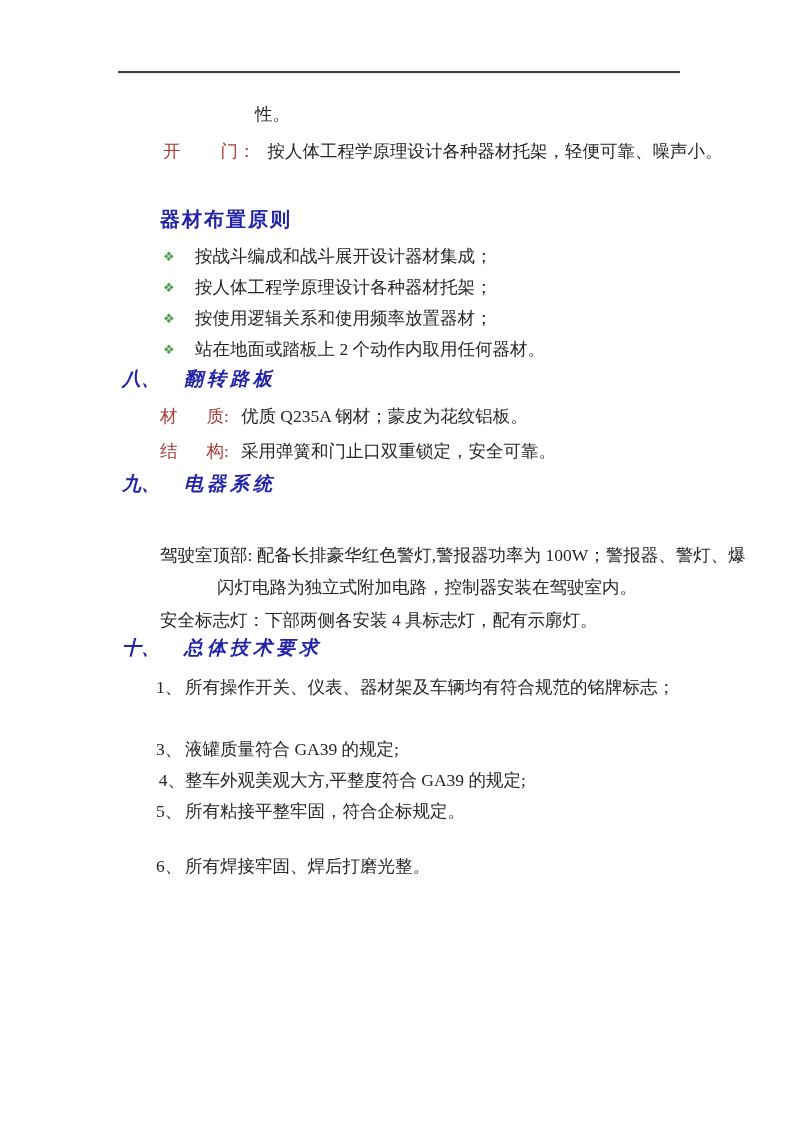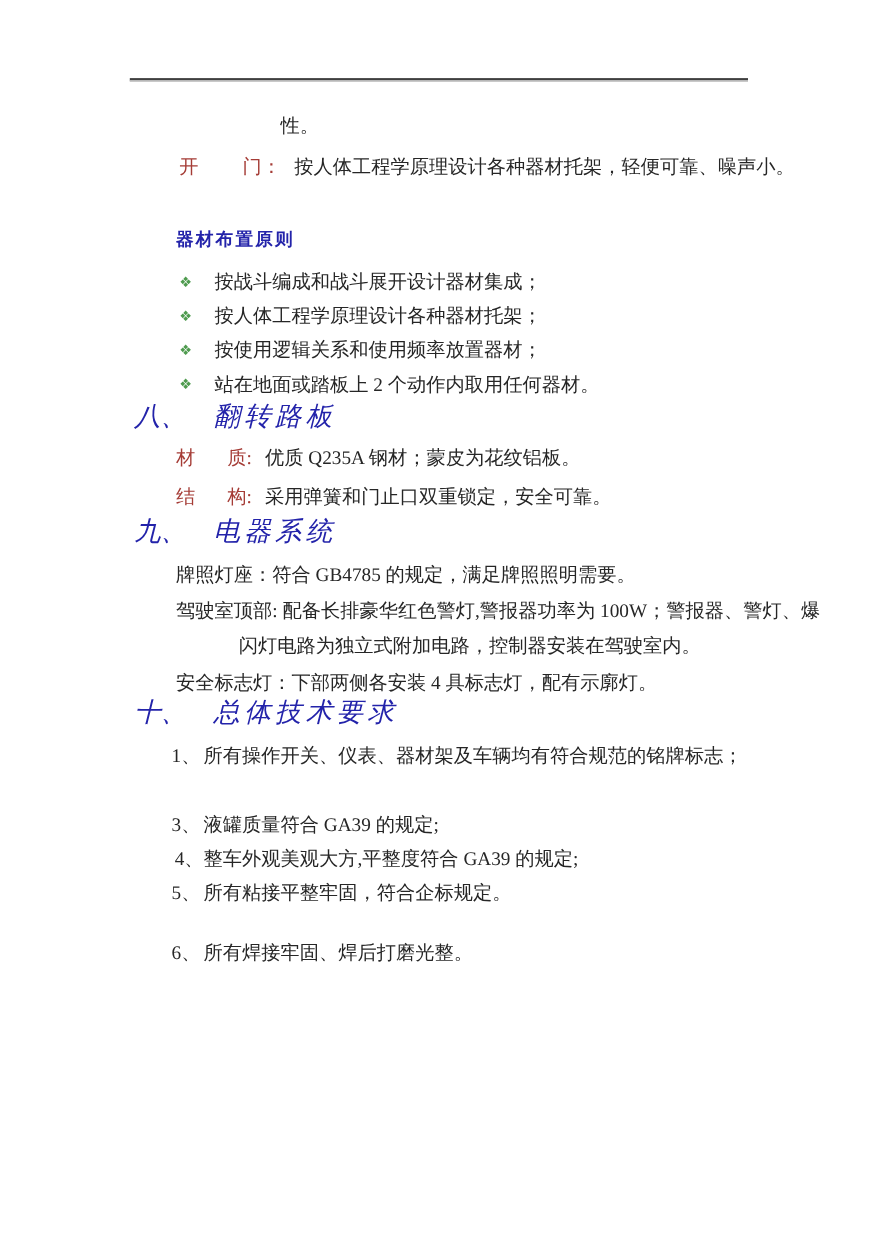--- a/index.html
+++ b/index.html
@@ -33,28 +33,28 @@
   }
   .label-red {
     color: var(--label-red, #a53c36);
   }
   .label-gap-wide { display: inline-block; width: 40px; }
   .label-gap-mid  { display: inline-block; width: 29px; }
   .after-label-gap { display: inline-block; width: 12px; }
   .h-gothic {
     font-family: "Liberation Sans", "DejaVu Sans", sans-serif;
     font-weight: bold;
-    font-size: 16px;
+    font-size: 20px;
     letter-spacing: 2px;
     color: var(--heading-blue, #2323aa);
   }
   .h-script {
     font-style: italic;
-    font-weight: normal;
-    font-size: 24px;
+    font-weight: bold;
+    font-size: 19px;
     letter-spacing: 4px;
     color: var(--heading-blue, #2323aa);
   }
   .h-script .sec-num {
     display: inline-block;
     margin-right: 24px;
     letter-spacing: 0;
   }
   .bullet-glyph {
     display: inline-block;
@@ -105,21 +105,20 @@
     <span class="label-red">材</span><span class="label-gap-mid"></span><span class="label-red">质:</span><span class="after-label-gap"></span><span>优质 Q235A 钢材；蒙皮为花纹铝板。</span>
   </div>
   <div class="line" style="top:440px; left:160px;">
     <span class="label-red">结</span><span class="label-gap-mid"></span><span class="label-red">构:</span><span class="after-label-gap"></span><span>采用弹簧和门止口双重锁定，安全可靠。</span>
   </div>
 
   <div class="line h-script" style="top:473px; left:122px;">
     <span class="sec-num">九、</span><span>电器系统</span>
   </div>
 
-  <div class="line" style="top:511px; left:160px;">牌照灯座：符合 GB4785 的规定，满足牌照照明需要。</div>
   <div class="line" style="top:544px; left:160px;">驾驶室顶部: 配备长排豪华红色警灯,警报器功率为 100W；警报器、警灯、爆</div>
   <div class="line" style="top:576px; left:217px;">闪灯电路为独立式附加电路，控制器安装在驾驶室内。</div>
   <div class="line" style="top:609px; left:160px;">安全标志灯：下部两侧各安装 4 具标志灯，配有示廓灯。</div>
 
   <div class="line h-script" style="top:637px; left:122px;">
     <span class="sec-num">十、</span><span>总体技术要求</span>
   </div>
 
   <div class="line" style="top:676px; left:156px;">
     <span class="item-num">1、</span><span>所有操作开关、仪表、器材架及车辆均有符合规范的铭牌标志；</span>

